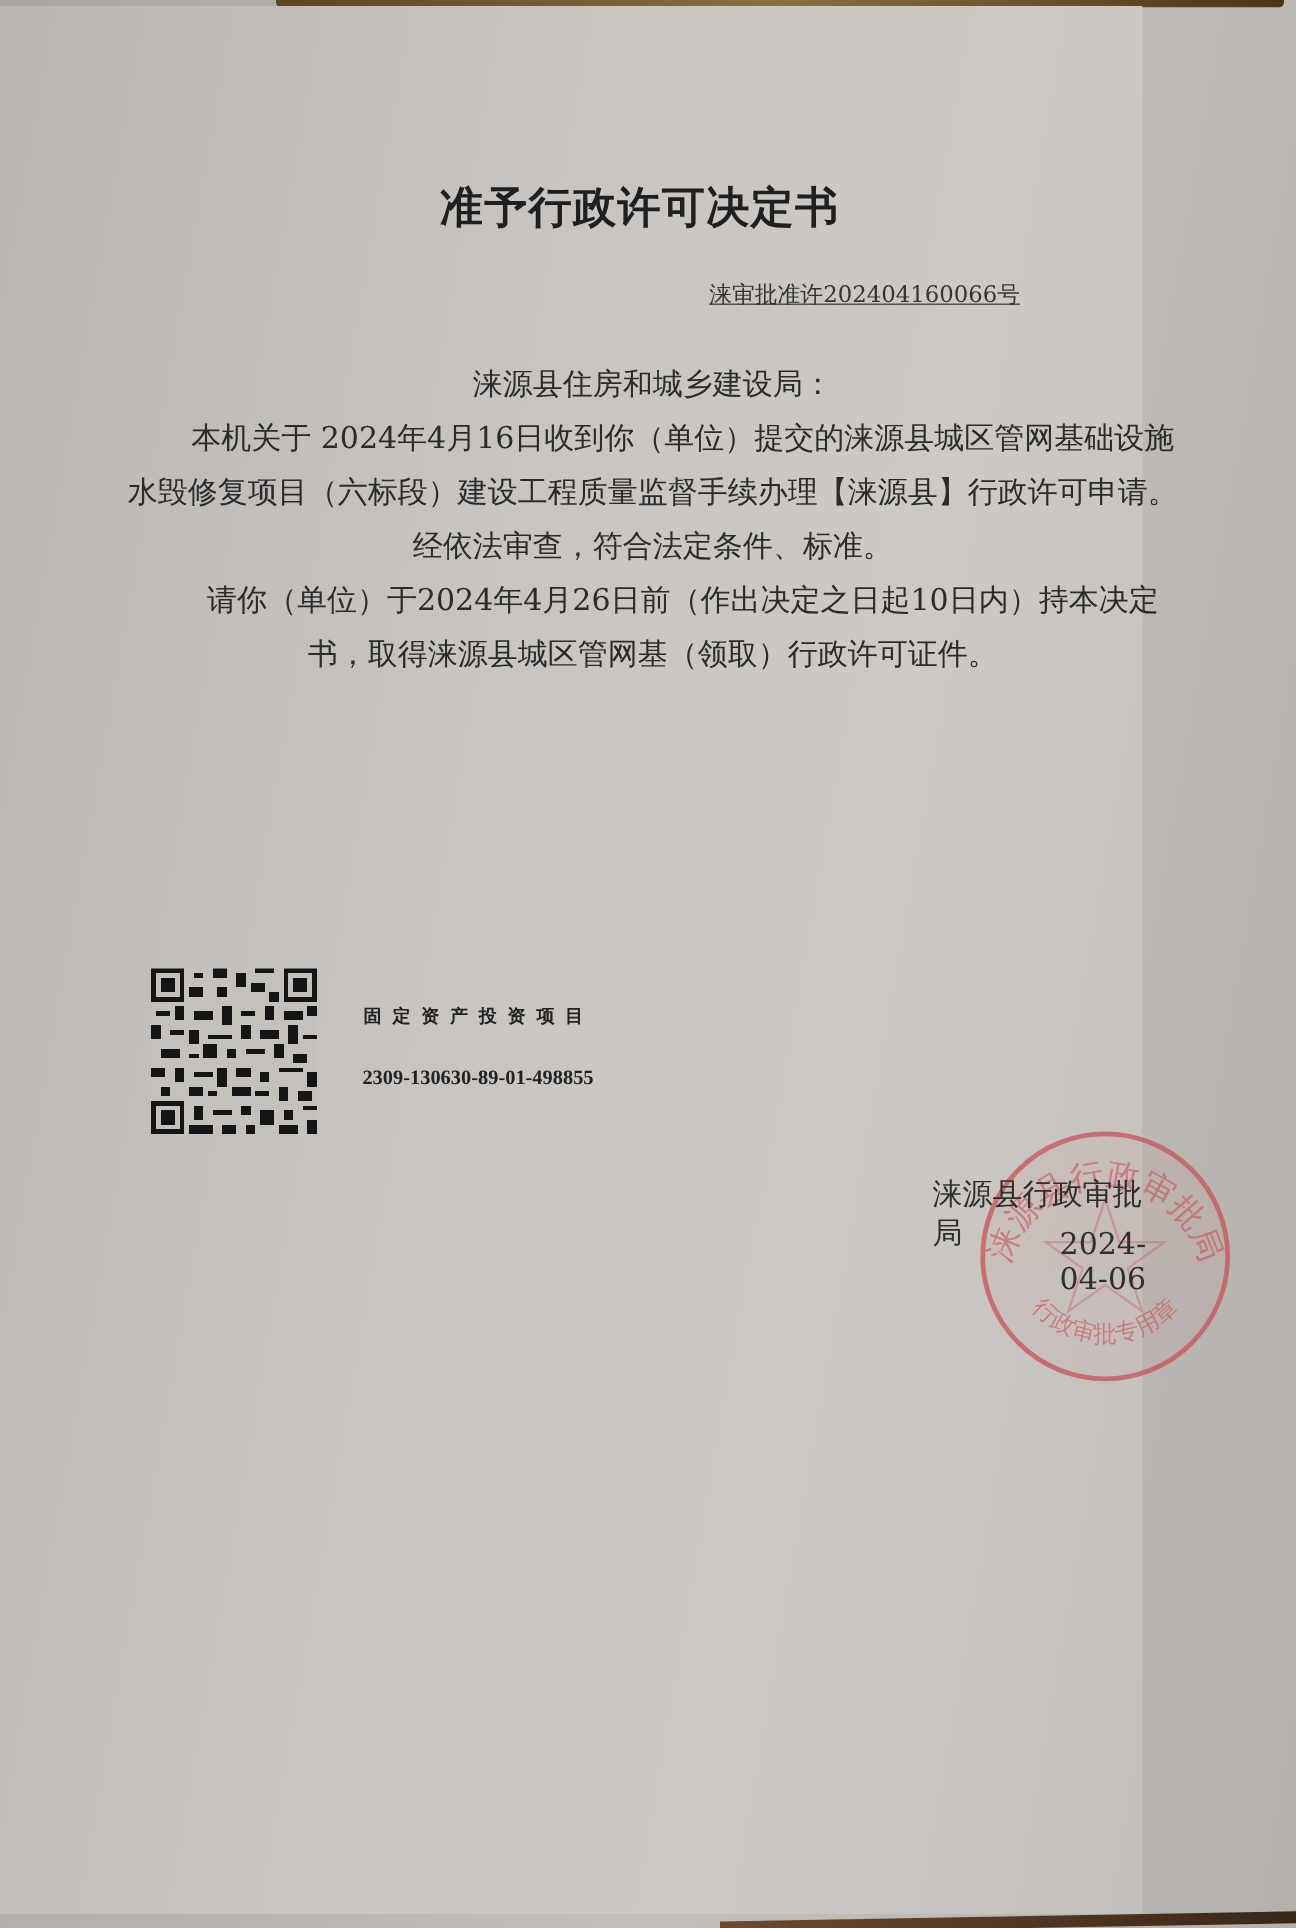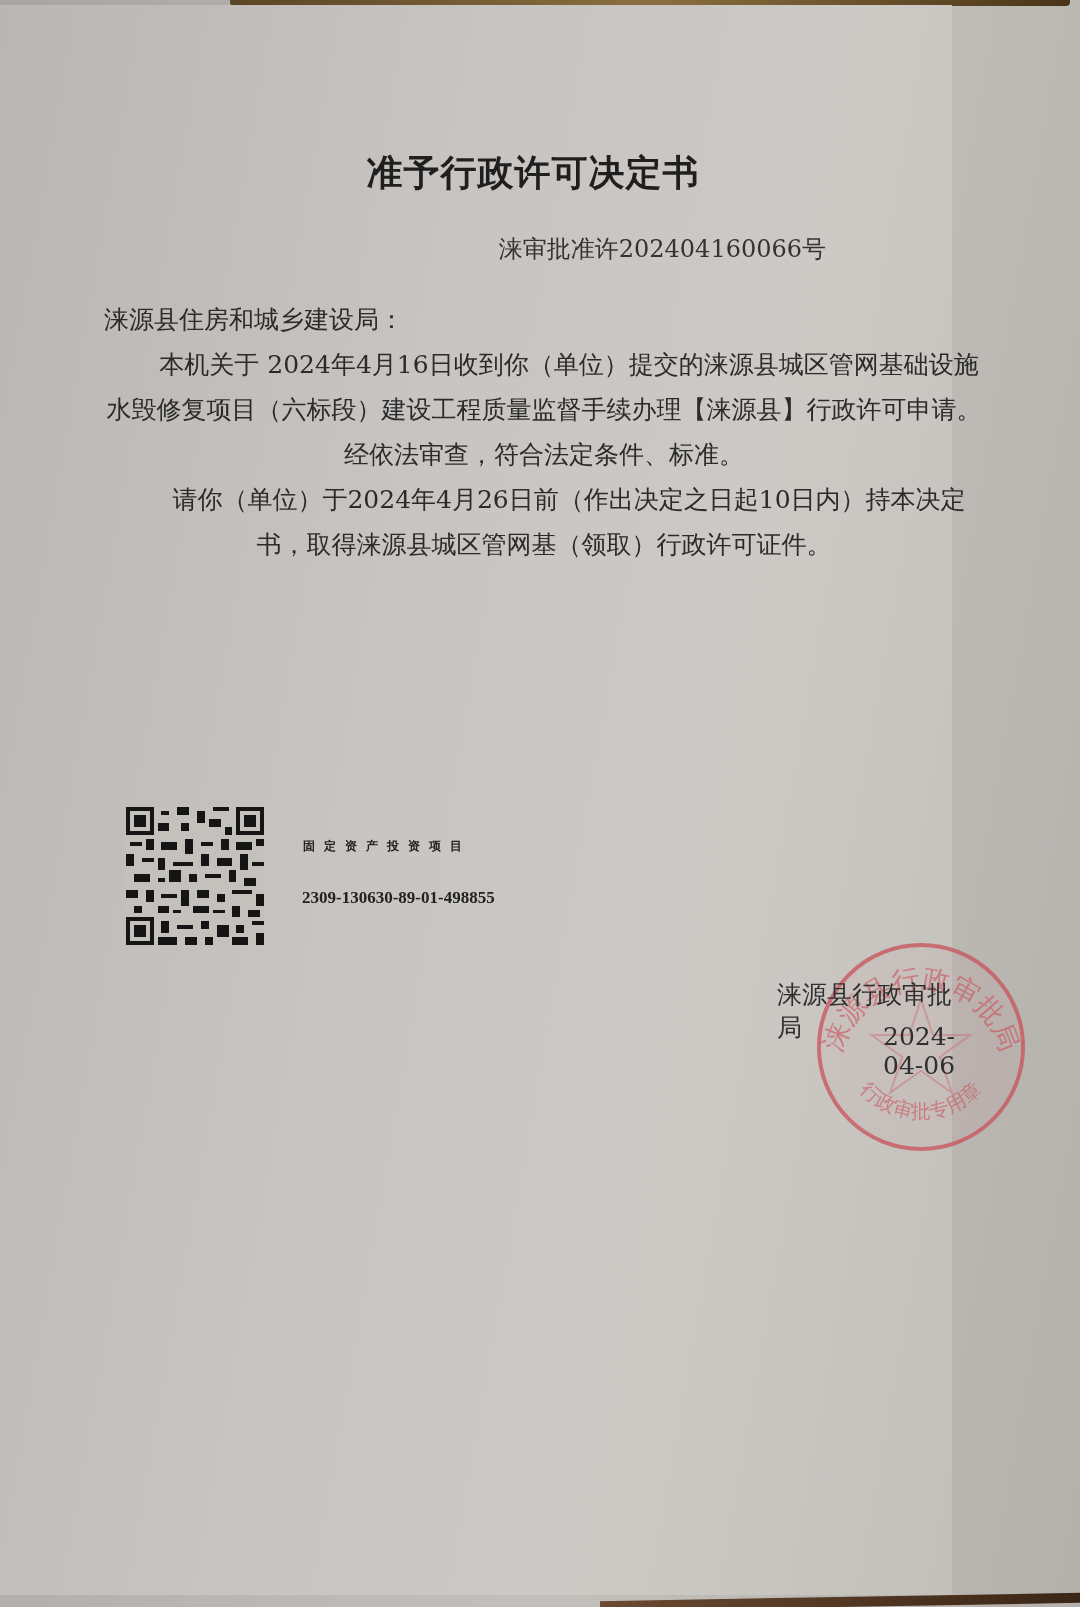--- a/index.html
+++ b/index.html
@@ -15,27 +15,27 @@
     background: linear-gradient(90deg, #6b4a30, #3b2616); transform: skewY(-1deg); }
   .paper {
     position: absolute; left: 0; top: 5px; width: 952px; height: 1590px;
     background: linear-gradient(100deg, #b9b6b3 0%, #c7c4c1 40%, #cdcac6 70%, #c3c0bc 100%);
   }
   .title {
     position: absolute; left: 0; width: 1066px; top: 144px; text-align: center;
     font-family: "DejaVu Sans", "Liberation Sans", sans-serif; font-weight: bold;
     font-size: 36px; letter-spacing: 1px; color: #1f1f1f;
   }
-  .docno { position: absolute; right: 126px; top: 228px; font-size: 24px; color: #333; }
+  .docno { position: absolute; right: 102px; top: 228px; font-size: 19px; color: #333; text-decoration: underline; }
   .body-text { position: absolute; left: 104px; top: 292px; width: 880px; font-size: 25px; line-height: 45px; color: #2b2b2b; }
   .body-text p { margin: 0; }
-  .addressee { margin-bottom: 0; }
+  .addressee { margin-bottom: 0; text-align: center; }
   .indent { text-indent: 50px; text-align: center; }
   .qr { position: absolute; left: 125px; top: 802px; width: 140px; height: 138px; }
-  .fixed-label { position: absolute; left: 303px; top: 833px; font-family: "DejaVu Sans", sans-serif; font-weight: bold; font-size: 12px; letter-spacing: 9px; color: #222; }
+  .fixed-label { position: absolute; left: 303px; top: 833px; font-family: "DejaVu Sans", sans-serif; font-weight: bold; font-size: 15px; letter-spacing: 9px; color: #222; }
   .fixed-code { position: absolute; left: 302px; top: 883px; font-family: "Liberation Serif", serif; font-weight: bold; font-size: 17px; color: #222; }
   .issuer { position: absolute; left: 777px; top: 973px; font-size: 25px; color: #2f2f2f; z-index: 2; }
   .issue-date { position: absolute; left: 883px; top: 1017px; font-size: 25px; color: #2f2f2f; z-index: 2; }
   .seal { position: absolute; left: 812px; top: 933px; width: 218px; height: 218px; z-index: 1; }
   .note { position: absolute; left: 90px; top: 1143px; font-size: 25px; color: #2b2b2b; }
 </style>
 </head>
 <body>
 
 <div class="edge-top"></div>

